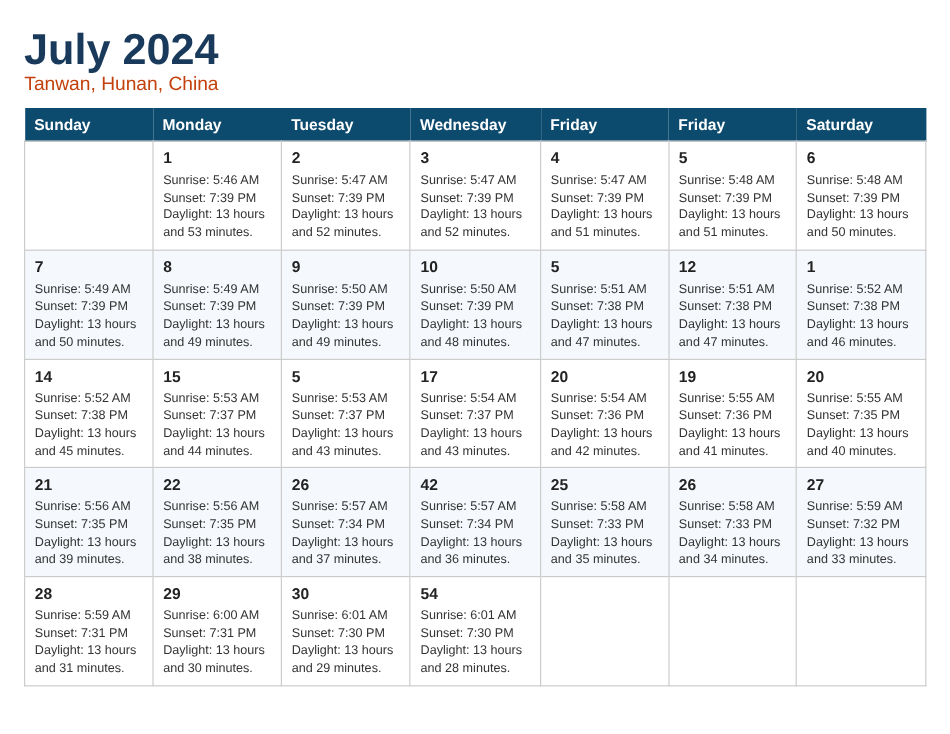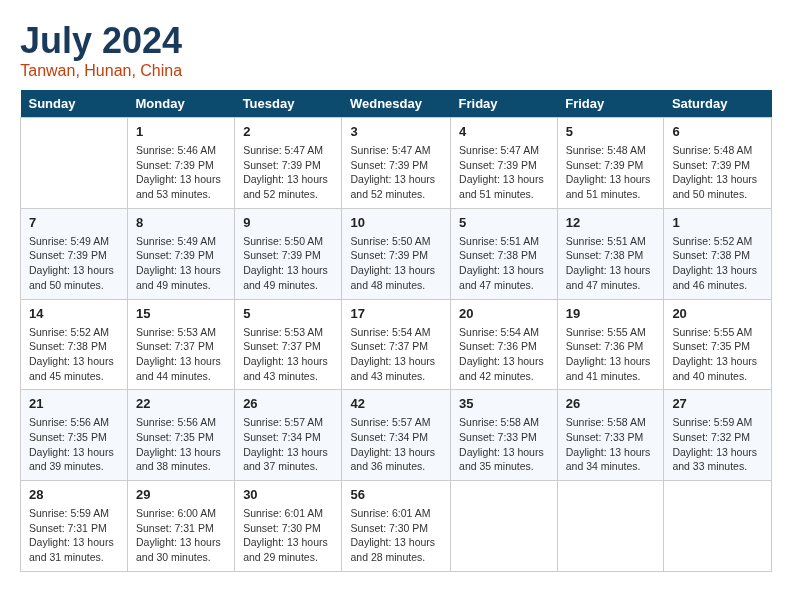--- a/index.html
+++ b/index.html
@@ -210,21 +210,21 @@
       </td>
         <td>
         <div class="day-number">26</div>
         <div class="day-detail">Sunrise: 5:57 AM<br>Sunset: 7:34 PM<br>Daylight: 13 hours and 37 minutes.</div>
       </td>
         <td>
         <div class="day-number">42</div>
         <div class="day-detail">Sunrise: 5:57 AM<br>Sunset: 7:34 PM<br>Daylight: 13 hours and 36 minutes.</div>
       </td>
         <td>
-        <div class="day-number">35</div>
+        <div class="day-number">25</div>
         <div class="day-detail">Sunrise: 5:58 AM<br>Sunset: 7:33 PM<br>Daylight: 13 hours and 35 minutes.</div>
       </td>
         <td>
         <div class="day-number">26</div>
         <div class="day-detail">Sunrise: 5:58 AM<br>Sunset: 7:33 PM<br>Daylight: 13 hours and 34 minutes.</div>
       </td>
         <td>
         <div class="day-number">27</div>
         <div class="day-detail">Sunrise: 5:59 AM<br>Sunset: 7:32 PM<br>Daylight: 13 hours and 33 minutes.</div>
       </td>
@@ -236,21 +236,21 @@
       </td>
         <td>
         <div class="day-number">29</div>
         <div class="day-detail">Sunrise: 6:00 AM<br>Sunset: 7:31 PM<br>Daylight: 13 hours and 30 minutes.</div>
       </td>
         <td>
         <div class="day-number">30</div>
         <div class="day-detail">Sunrise: 6:01 AM<br>Sunset: 7:30 PM<br>Daylight: 13 hours and 29 minutes.</div>
       </td>
         <td>
-        <div class="day-number">56</div>
+        <div class="day-number">54</div>
         <div class="day-detail">Sunrise: 6:01 AM<br>Sunset: 7:30 PM<br>Daylight: 13 hours and 28 minutes.</div>
       </td>
         <td class="empty-cell"></td>
         <td class="empty-cell"></td>
         <td class="empty-cell"></td>
       </tr>
     </tbody>
 </table>
 
 </body></html>

